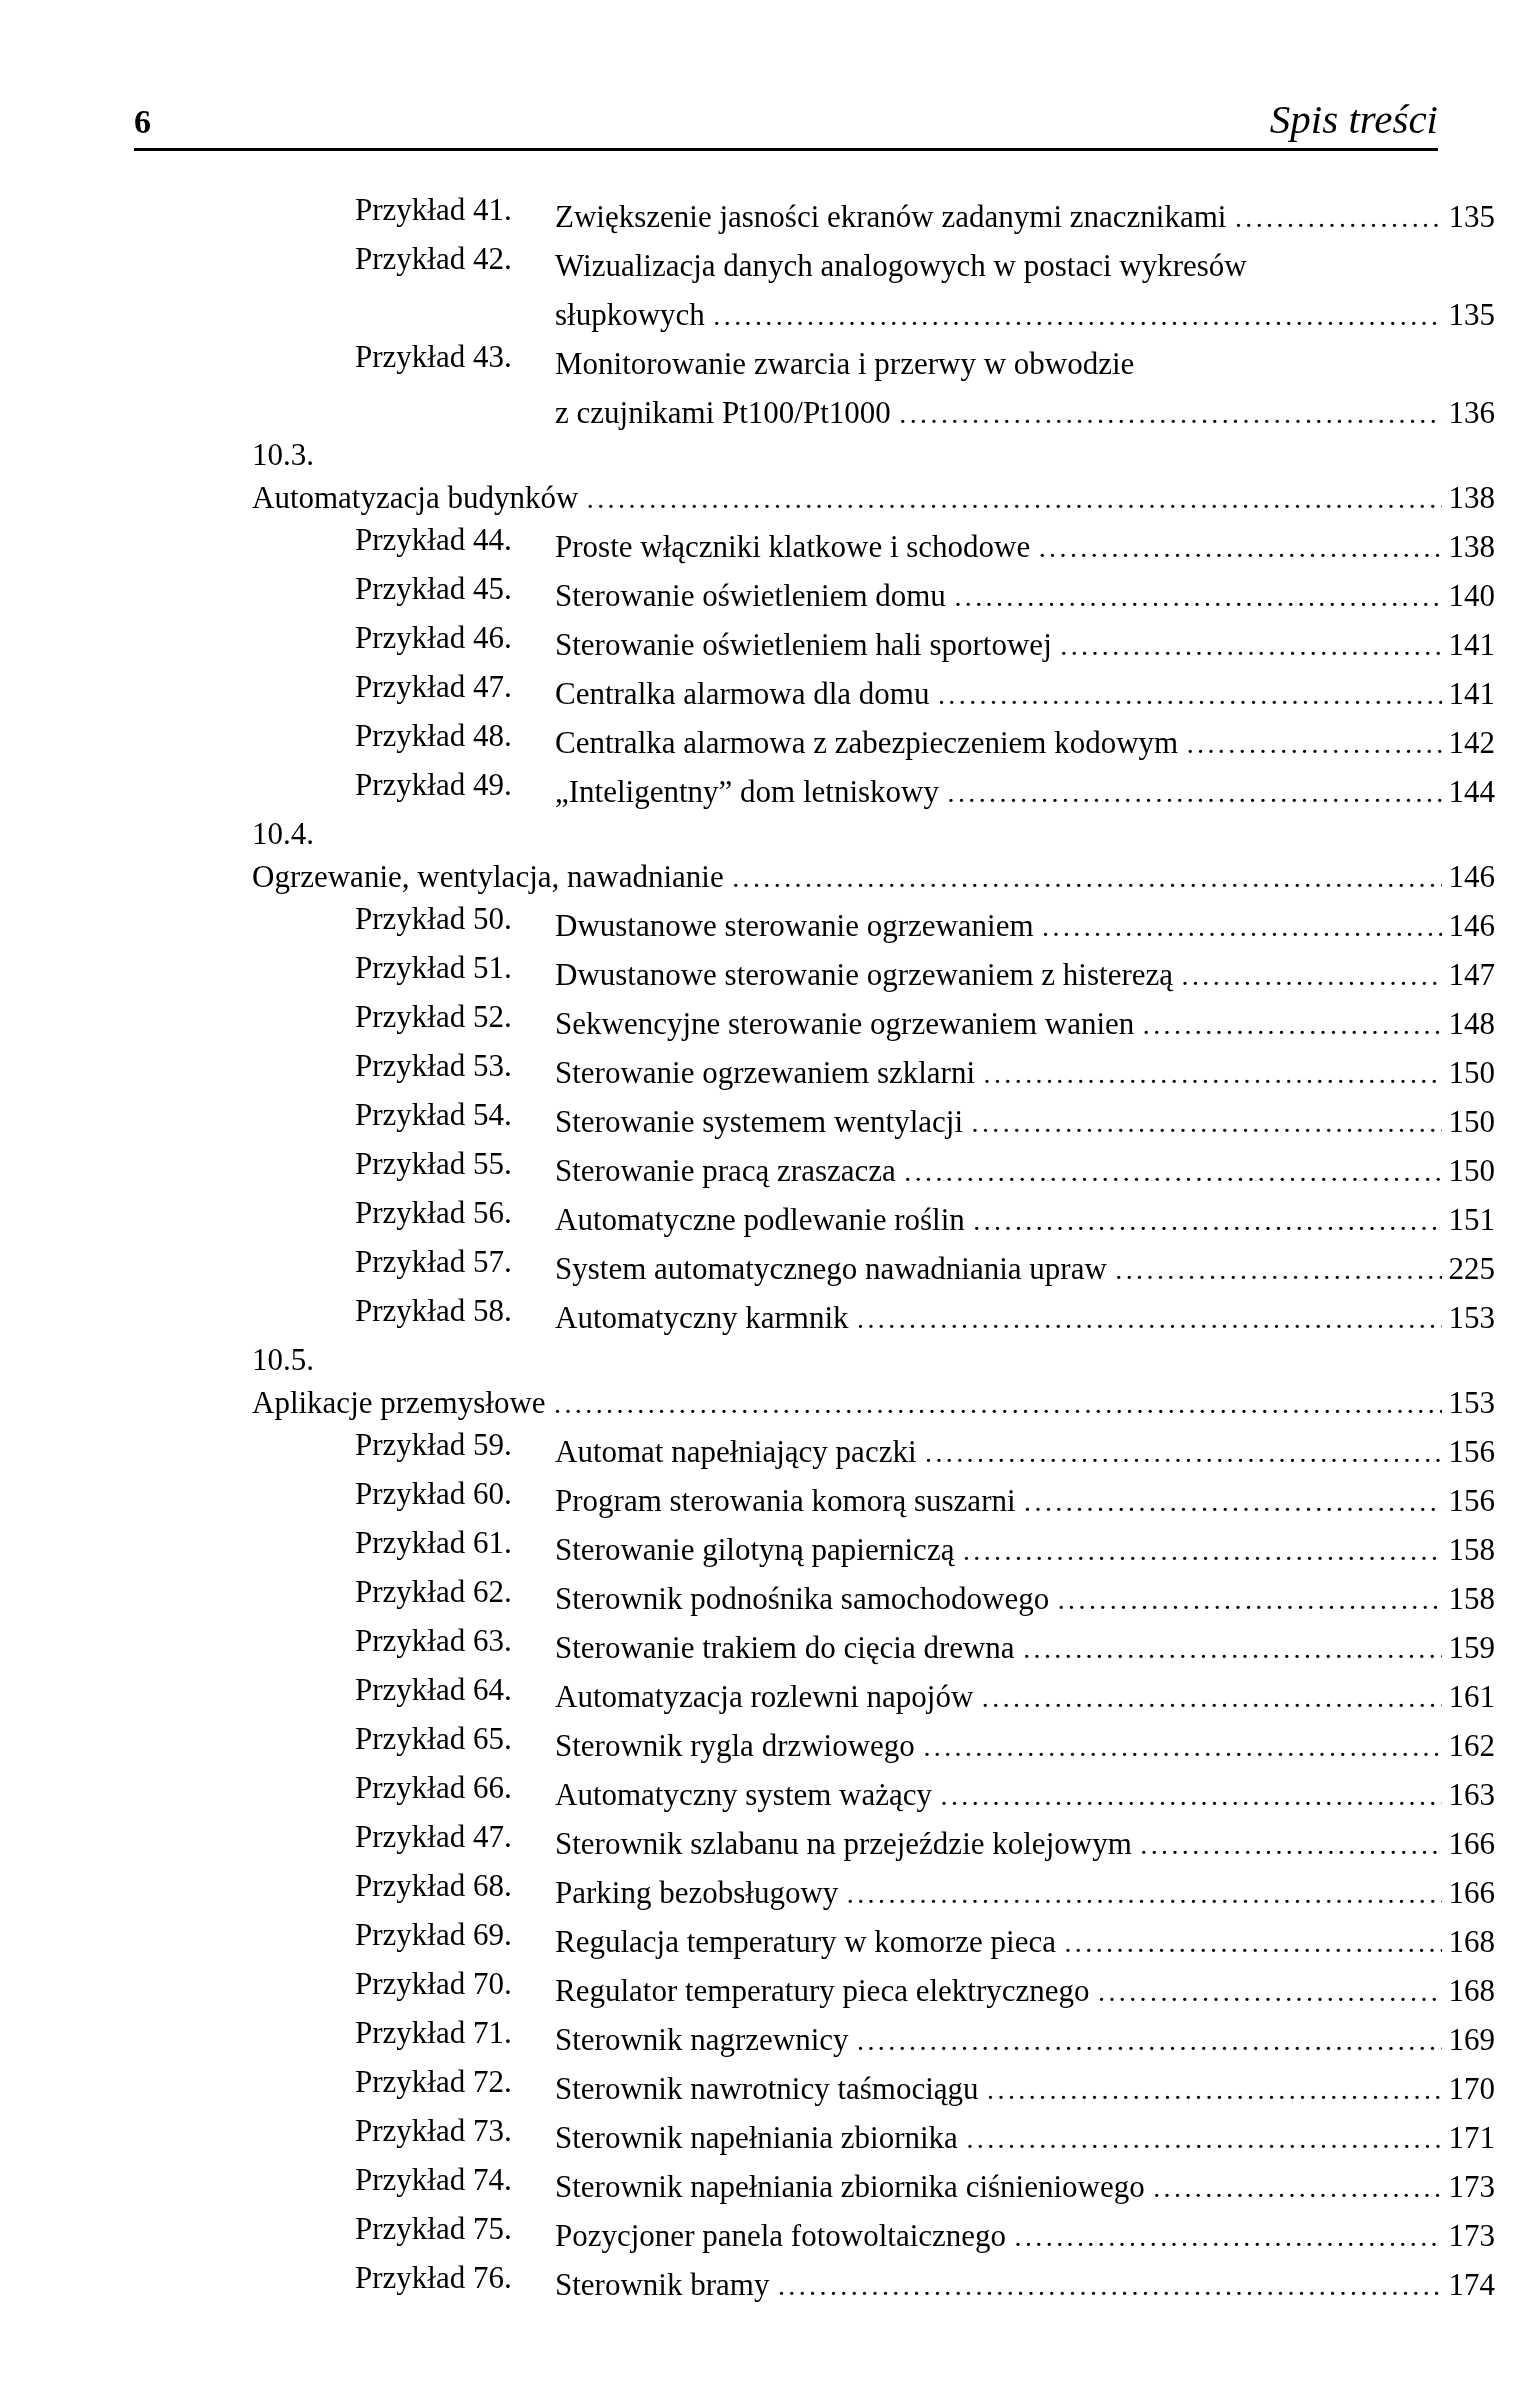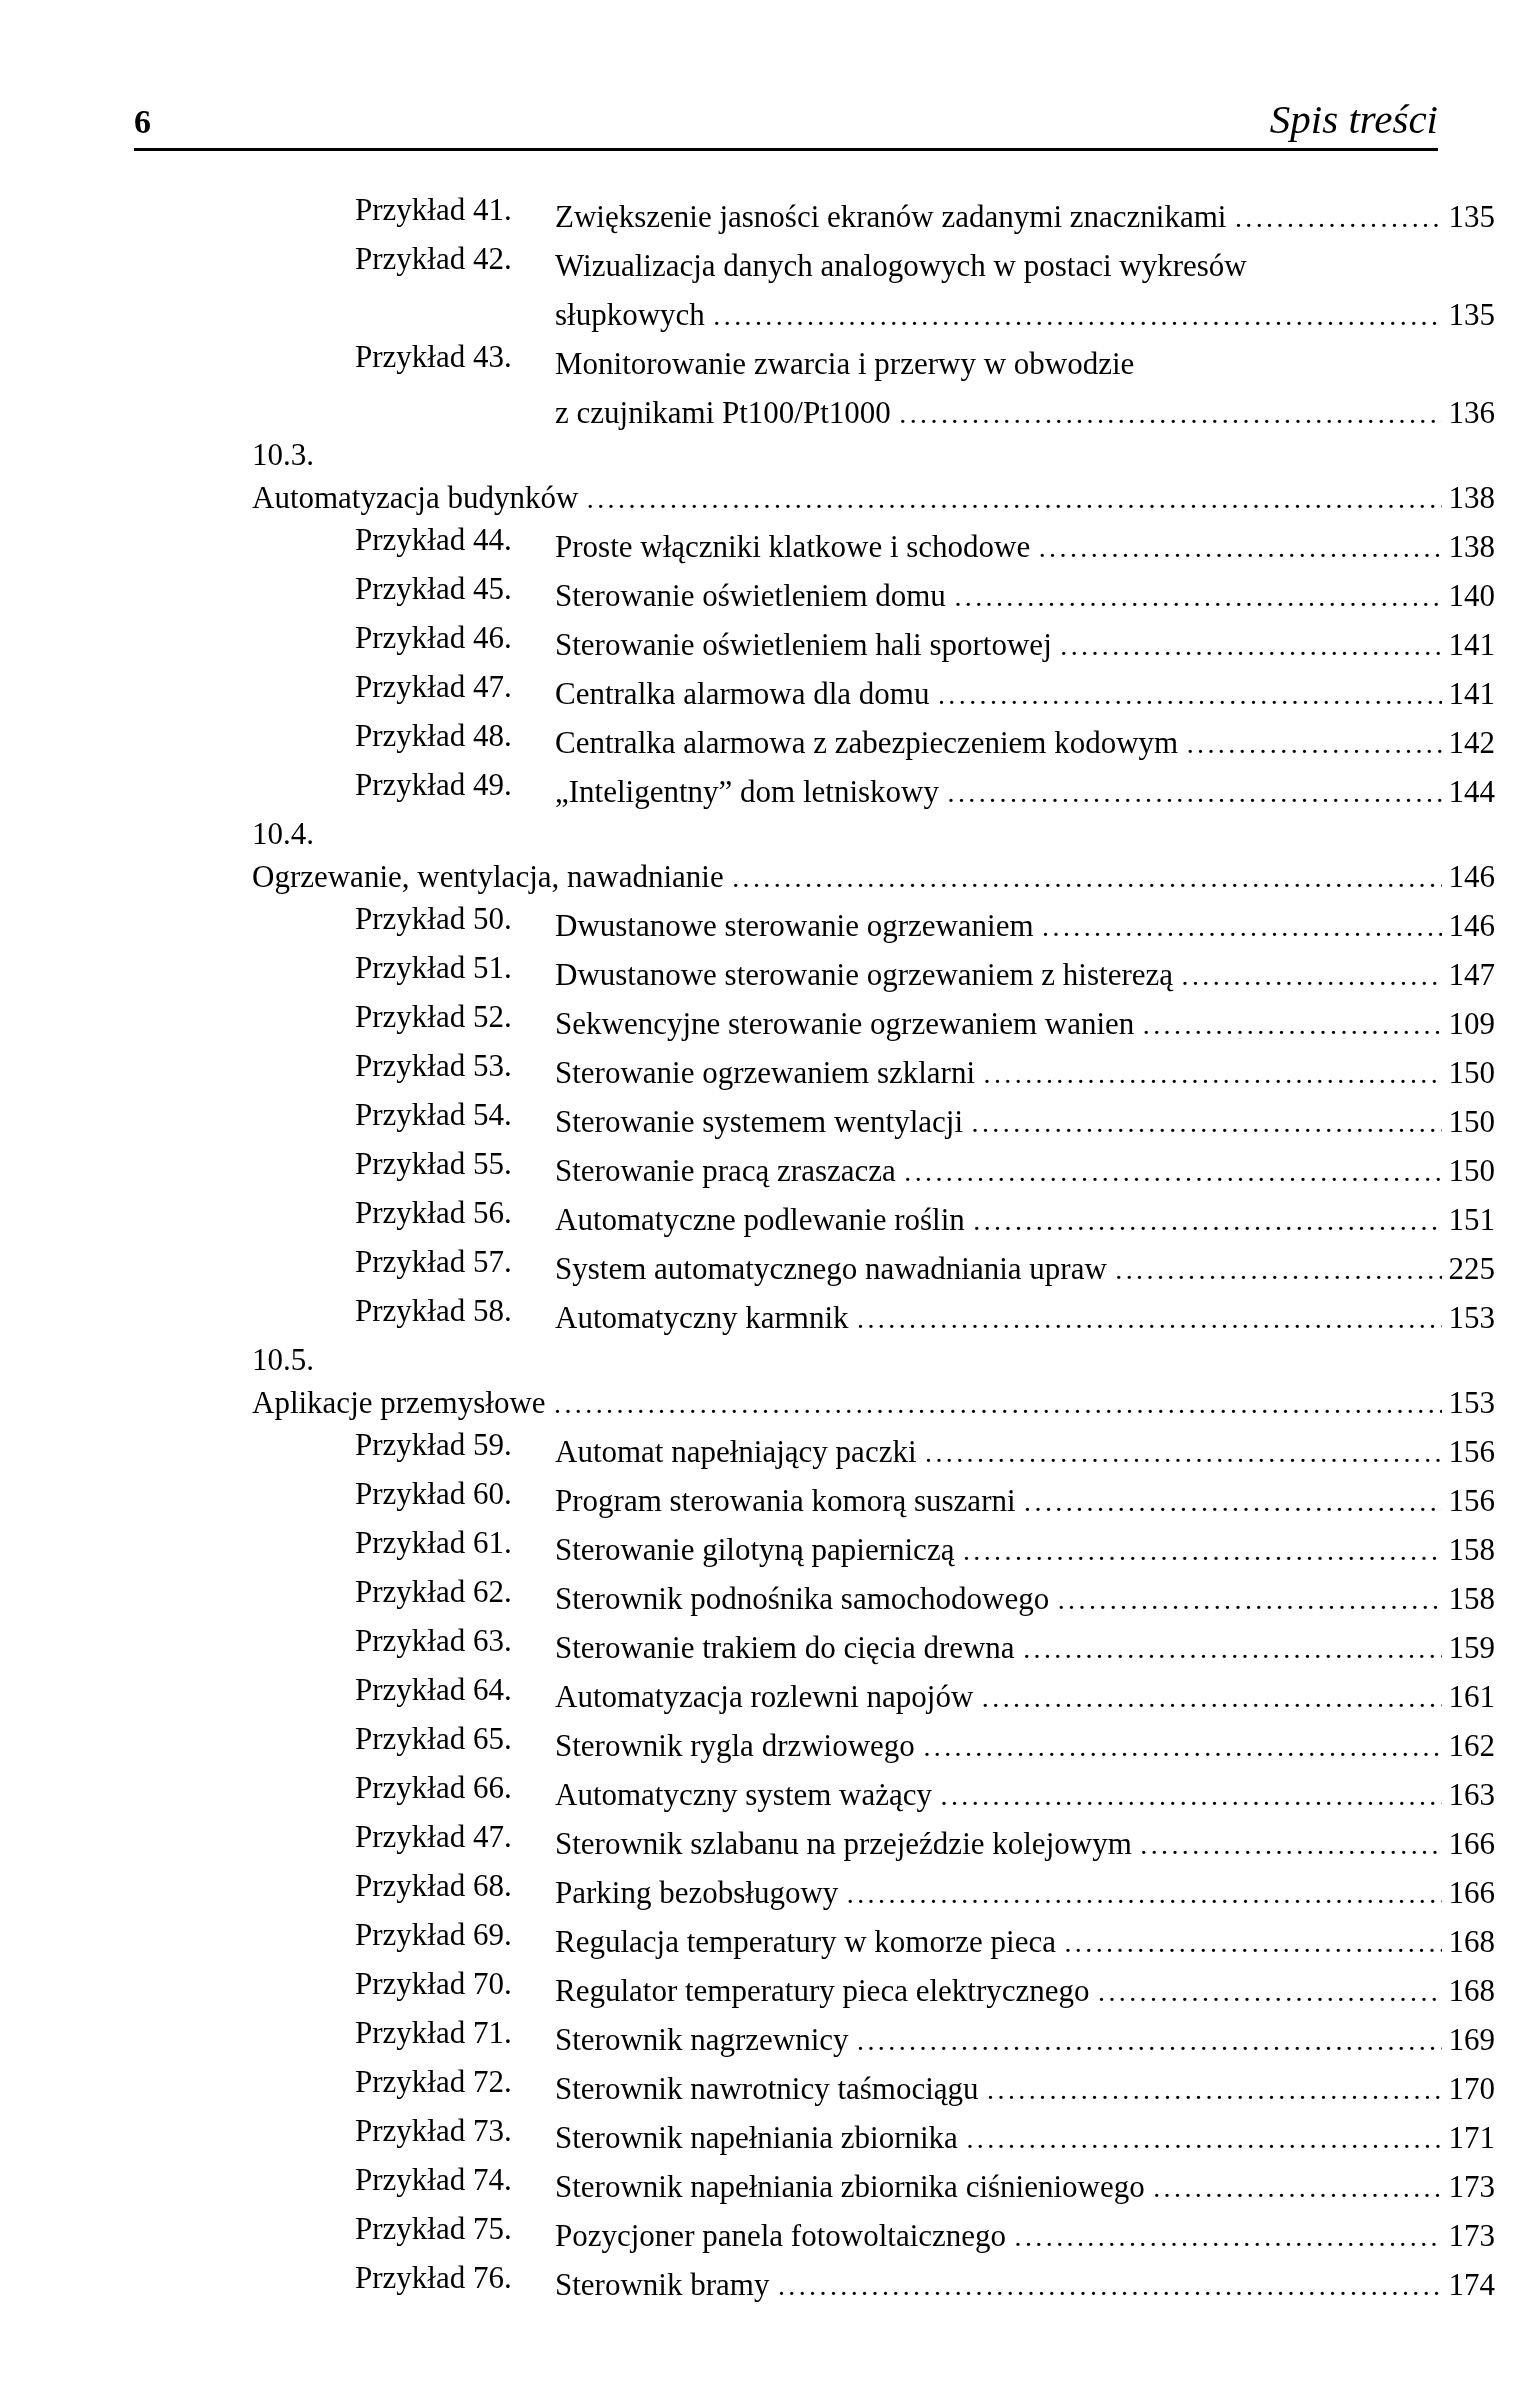--- a/index.html
+++ b/index.html
@@ -221,21 +221,21 @@
             <span class="pg">147</span>
           </div>
         </div>
       </div>
       <div class="entry example">
         <span class="label">Przykład 52.</span>
         <div class="body">
           <div class="tline">
             <span class="txt">Sekwencyjne sterowanie ogrzewaniem wanien</span>
             <span class="leader" aria-hidden="true"></span>
-            <span class="pg">109</span>
+            <span class="pg">148</span>
           </div>
         </div>
       </div>
       <div class="entry example">
         <span class="label">Przykład 53.</span>
         <div class="body">
           <div class="tline">
             <span class="txt">Sterowanie ogrzewaniem szklarni</span>
             <span class="leader" aria-hidden="true"></span>
             <span class="pg">150</span>

